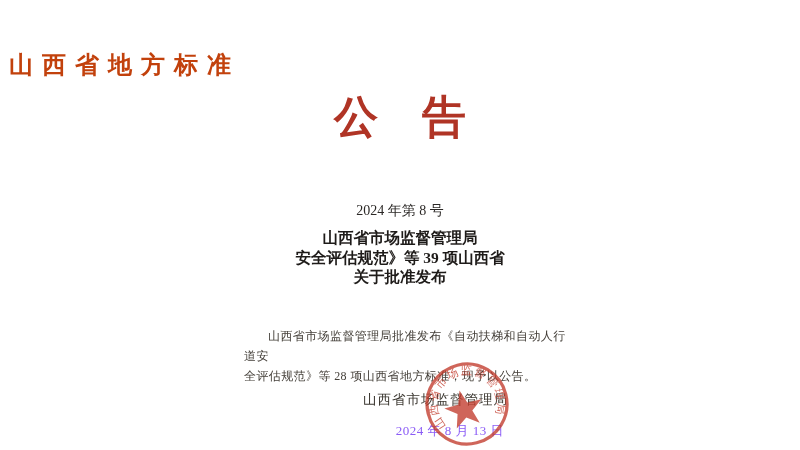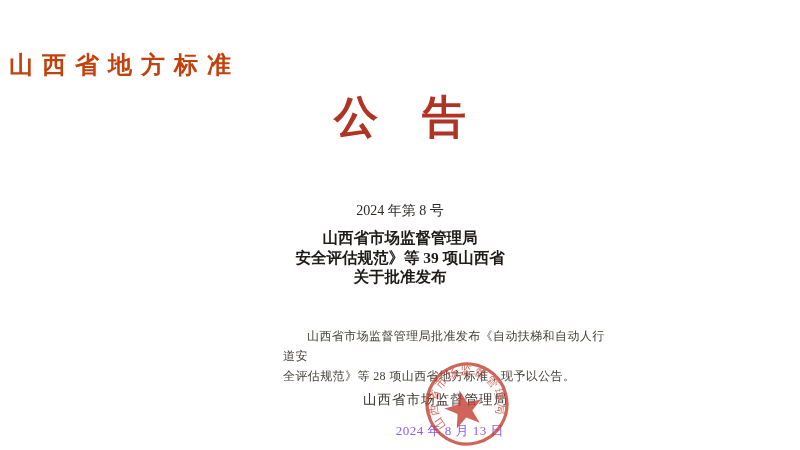--- a/index.html
+++ b/index.html
@@ -58,21 +58,20 @@
   }
   .body-par {
     position: absolute;
     top: 326px;
     left: 244px;
     width: 324px;
     font-size: 12px;
     line-height: 20px;
     color: #45403a;
     letter-spacing: 0.4px;
-    margin-left: 39px;
   }
   .body-line-1 { text-indent: 2em; }
   .signature {
     position: absolute;
     top: 391px;
     right: 292px;
     font-size: 13.5px;
     letter-spacing: 1px;
     color: #3a362f;
     white-space: nowrap;

